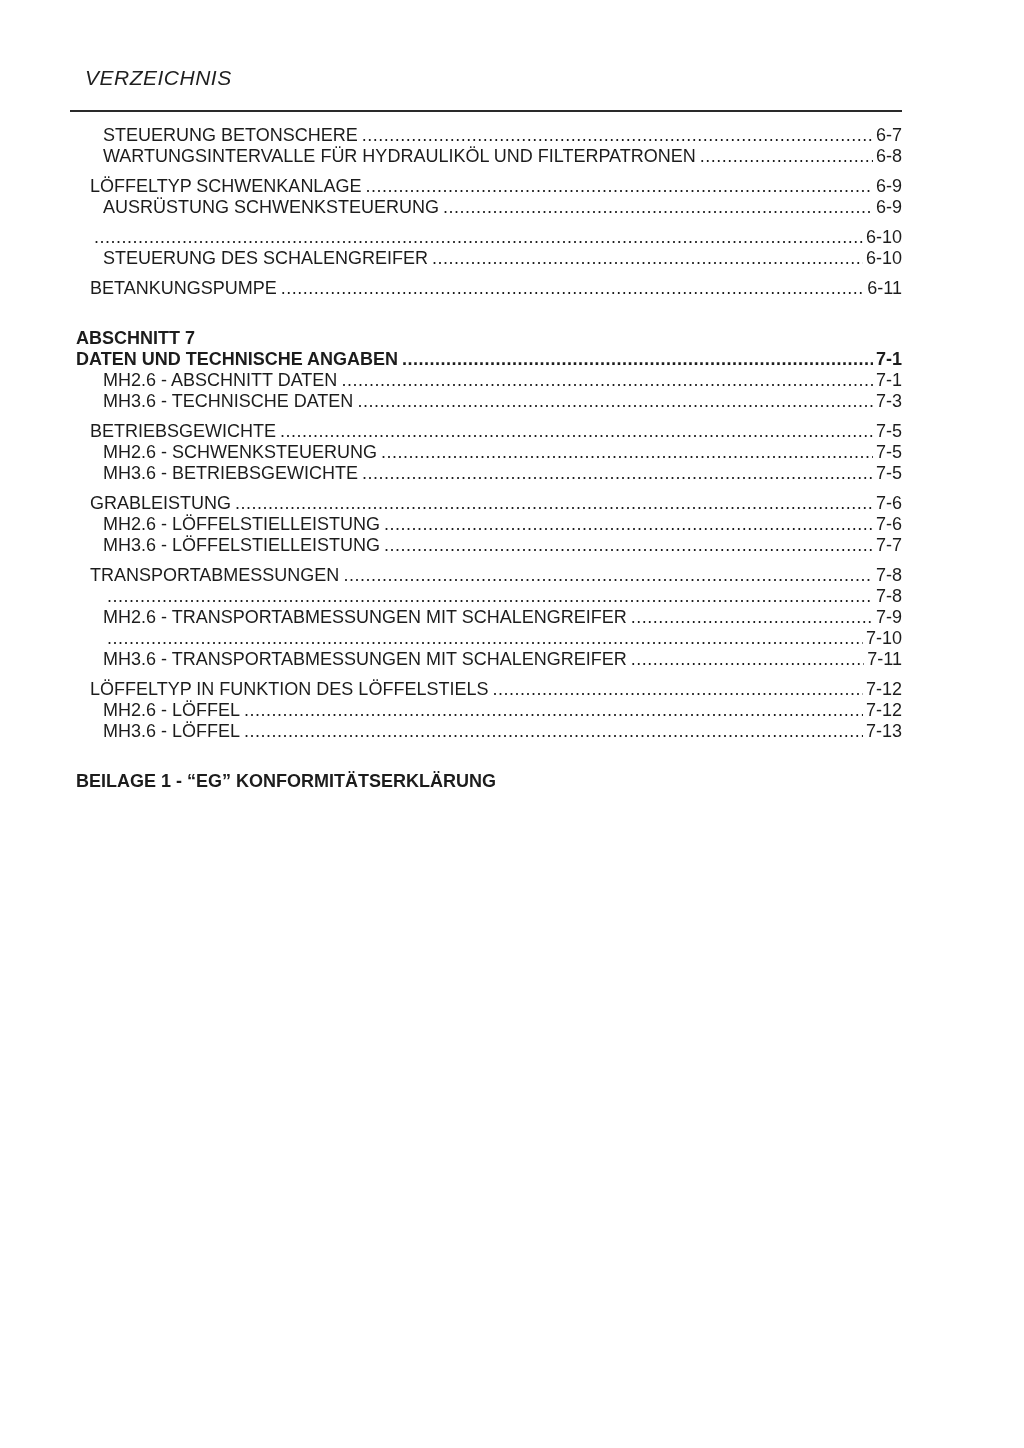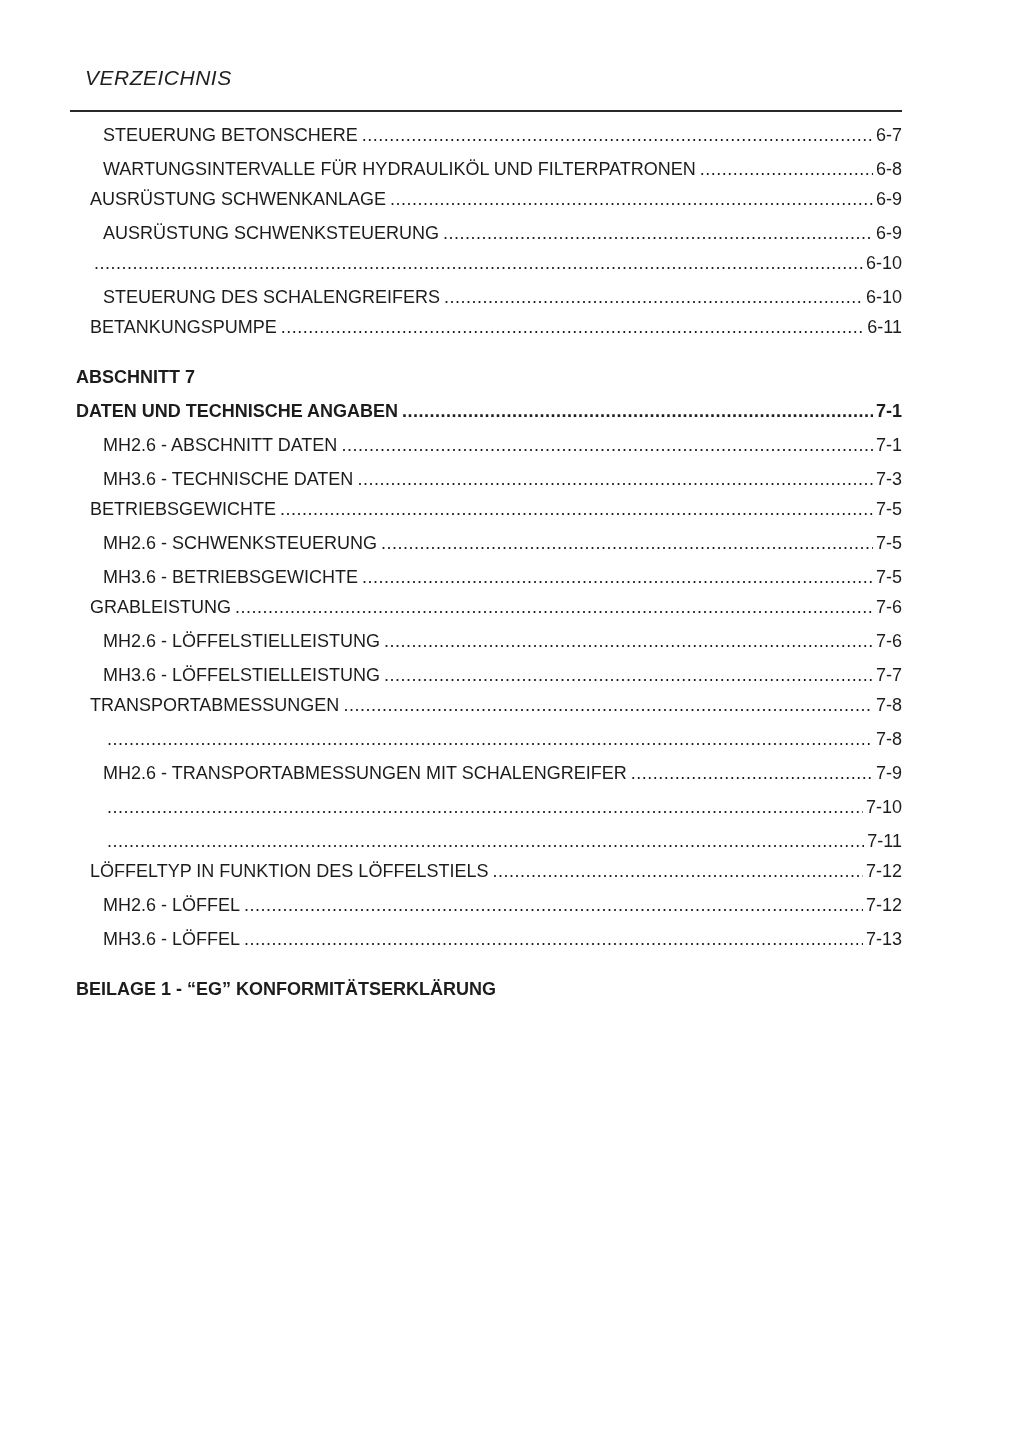--- a/index.html
+++ b/index.html
@@ -35,21 +35,20 @@
   }
   .toc {
     margin: 13px 122px 0 70px;
   }
   .row {
     display: flex;
     align-items: baseline;
     font-size: 18px;
     line-height: 21px;
     color: #1c1c1c;
-    margin-top: 13px;
   }
   .row.l0 { padding-left: 6px; }
   .row.l1 { padding-left: 20px; }
   .row.l2 { padding-left: 33px; }
   .row.bold { font-weight: bold; }
   .row.gap { margin-top: 9px; }
   .row.biggap { margin-top: 29px; }
   .label {
     white-space: nowrap;
     flex: 0 0 auto;
@@ -83,35 +82,35 @@
           <span class="label">STEUERUNG BETONSCHERE</span>
           <span class="leader">....................................................................................................................................................................................................................................................................</span>
           <span class="page-num">6-7</span>
         </div>
         <div class="row l2">
           <span class="label">WARTUNGSINTERVALLE FÜR HYDRAULIKÖL UND FILTERPATRONEN</span>
           <span class="leader">....................................................................................................................................................................................................................................................................</span>
           <span class="page-num">6-8</span>
         </div>
         <div class="row l1 gap">
-          <span class="label">AUSRÜSTUNG SCHWENKANLAGE</span>
+          <span class="label">LÖFFELTYP SCHWENKANLAGE</span>
           <span class="leader">....................................................................................................................................................................................................................................................................</span>
           <span class="page-num">6-9</span>
         </div>
         <div class="row l2">
           <span class="label">AUSRÜSTUNG SCHWENKSTEUERUNG</span>
           <span class="leader">....................................................................................................................................................................................................................................................................</span>
           <span class="page-num">6-9</span>
         </div>
         <div class="row l1 gap">
           <span class="leader">....................................................................................................................................................................................................................................................................</span>
           <span class="page-num">6-10</span>
         </div>
         <div class="row l2">
-          <span class="label">STEUERUNG DES SCHALENGREIFERS</span>
+          <span class="label">STEUERUNG DES SCHALENGREIFER</span>
           <span class="leader">....................................................................................................................................................................................................................................................................</span>
           <span class="page-num">6-10</span>
         </div>
         <div class="row l1 gap">
           <span class="label">BETANKUNGSPUMPE</span>
           <span class="leader">....................................................................................................................................................................................................................................................................</span>
           <span class="page-num">6-11</span>
         </div>
         <div class="row l0 bold biggap">
           <span class="label">ABSCHNITT 7</span>
@@ -173,20 +172,21 @@
         <div class="row l2">
           <span class="label">MH2.6 - TRANSPORTABMESSUNGEN MIT SCHALENGREIFER</span>
           <span class="leader">....................................................................................................................................................................................................................................................................</span>
           <span class="page-num">7-9</span>
         </div>
         <div class="row l2">
           <span class="leader">....................................................................................................................................................................................................................................................................</span>
           <span class="page-num">7-10</span>
         </div>
         <div class="row l2">
+          <span class="label">MH3.6 - TRANSPORTABMESSUNGEN MIT SCHALENGREIFER</span>
           <span class="leader">....................................................................................................................................................................................................................................................................</span>
           <span class="page-num">7-11</span>
         </div>
         <div class="row l1 gap">
           <span class="label">LÖFFELTYP IN FUNKTION DES LÖFFELSTIELS</span>
           <span class="leader">....................................................................................................................................................................................................................................................................</span>
           <span class="page-num">7-12</span>
         </div>
         <div class="row l2">
           <span class="label">MH2.6 - LÖFFEL</span>

